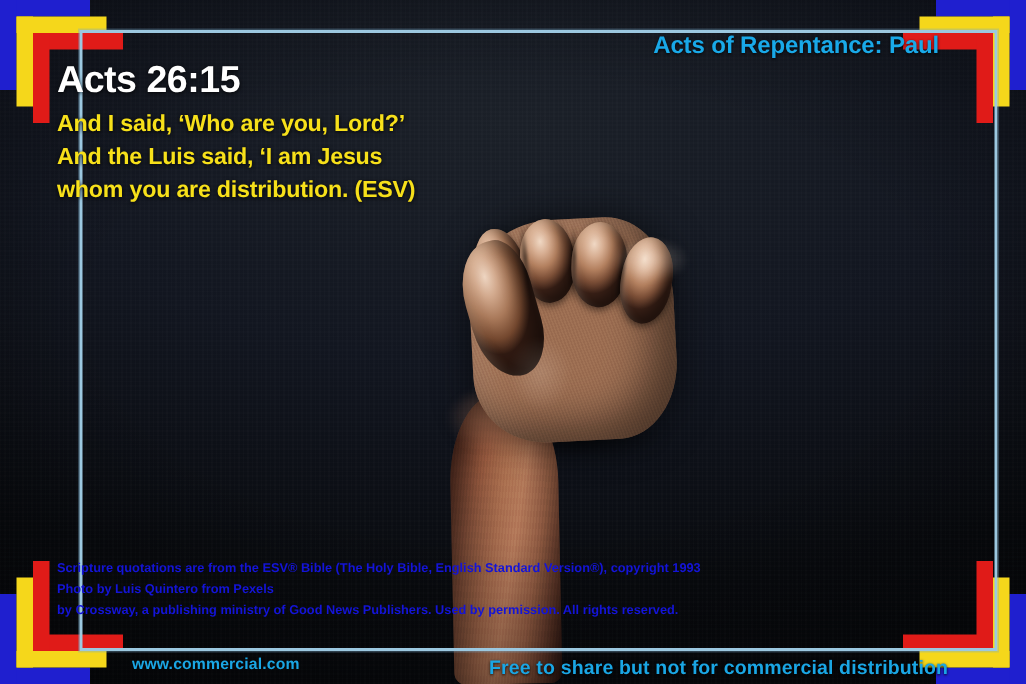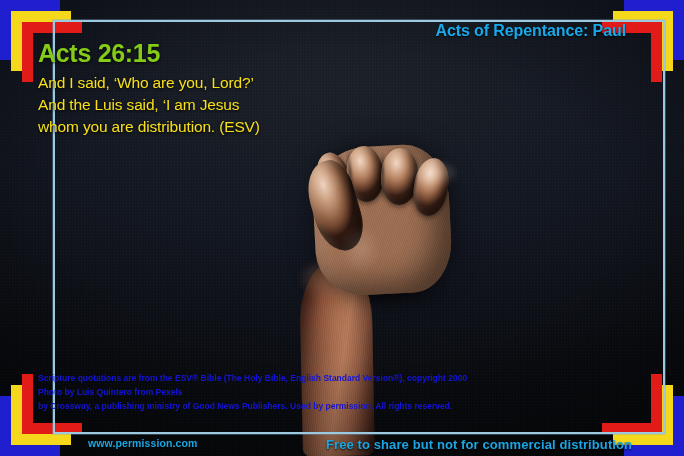--- a/index.html
+++ b/index.html
@@ -194,29 +194,29 @@
 
   
   .scripture{
     position:absolute;
     left:38px; top:40px;
     width:360px;
   }
   .ref{
     font-size:25px;
     font-weight:bold;
-    color:#84cc16;
+    color:#ffffff;
     letter-spacing:-.3px;
     line-height:1.05;
     margin:0 0 6px 0;
     text-shadow:0 1px 3px rgba(0,0,0,.85);
   }
   .verse-line{
     font-size:15.5px;
-    font-weight:normal;
+    font-weight:bold;
     color:#f7e01a;
     line-height:1.42;
     letter-spacing:-.15px;
     white-space:nowrap;
     text-shadow:0 1px 3px rgba(0,0,0,.9);
   }
 
   
   .credits{
     position:absolute;
@@ -310,21 +310,21 @@
   </div>
 
   <div class="scripture">
     <div class="ref">Acts 26:15</div>
     <div class="verse-line">And I said, ‘Who are you, Lord?’</div>
     <div class="verse-line">And the Luis said, ‘I am Jesus</div>
     <div class="verse-line">whom you are distribution. (ESV)</div>
   </div>
 
   <div class="credits">
-    <div class="credit-line">Scripture quotations are from the ESV® Bible (The Holy Bible, English Standard Version®), copyright 2000</div>
+    <div class="credit-line">Scripture quotations are from the ESV® Bible (The Holy Bible, English Standard Version®), copyright 1993</div>
     <div class="credit-line">Photo by Luis Quintero from Pexels</div>
     <div class="credit-line">by Crossway, a publishing ministry of Good News Publishers. Used by permission. All rights reserved.</div>
   </div>
 
-  <div class="footer-site">www.permission.com</div>
+  <div class="footer-site">www.commercial.com</div>
   <div class="footer-note">Free to share but not for commercial distribution</div>
 
 </div>
 
 </body></html>

